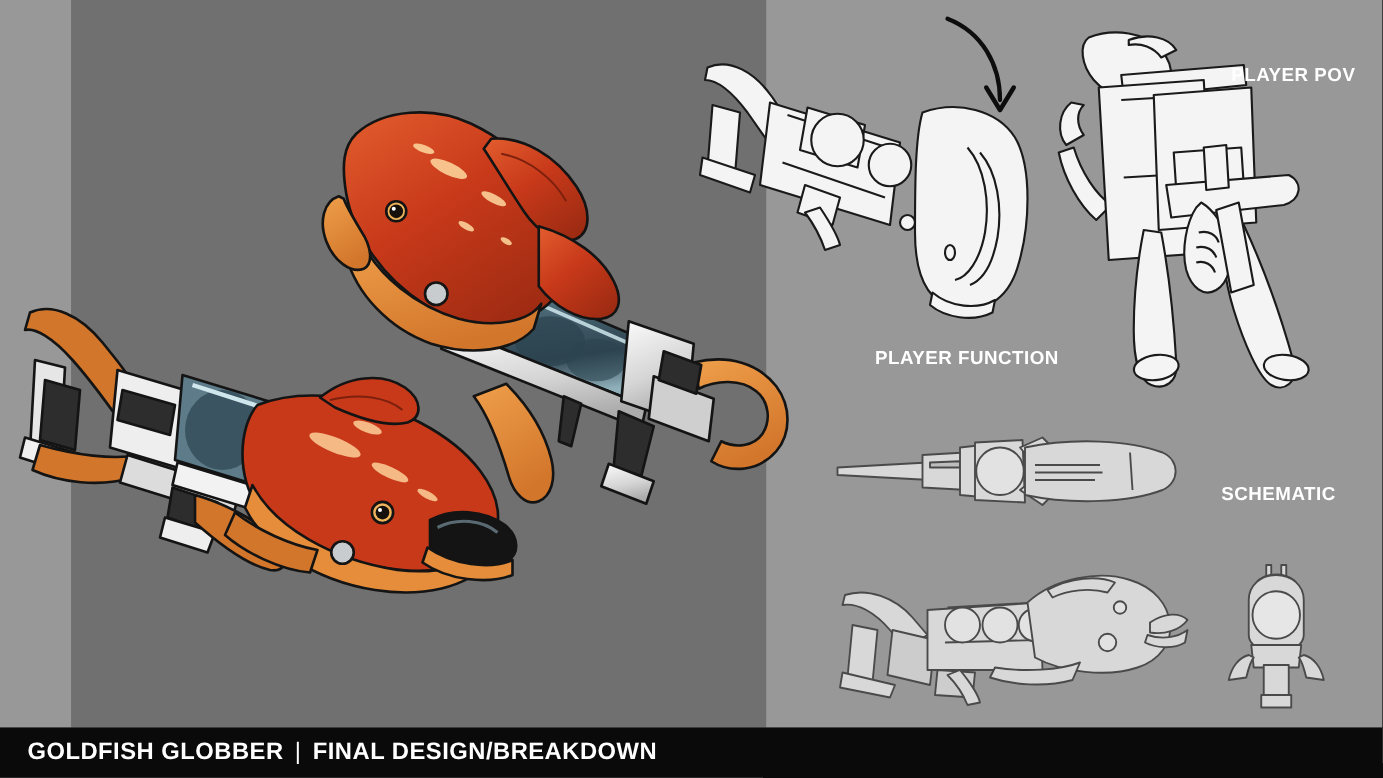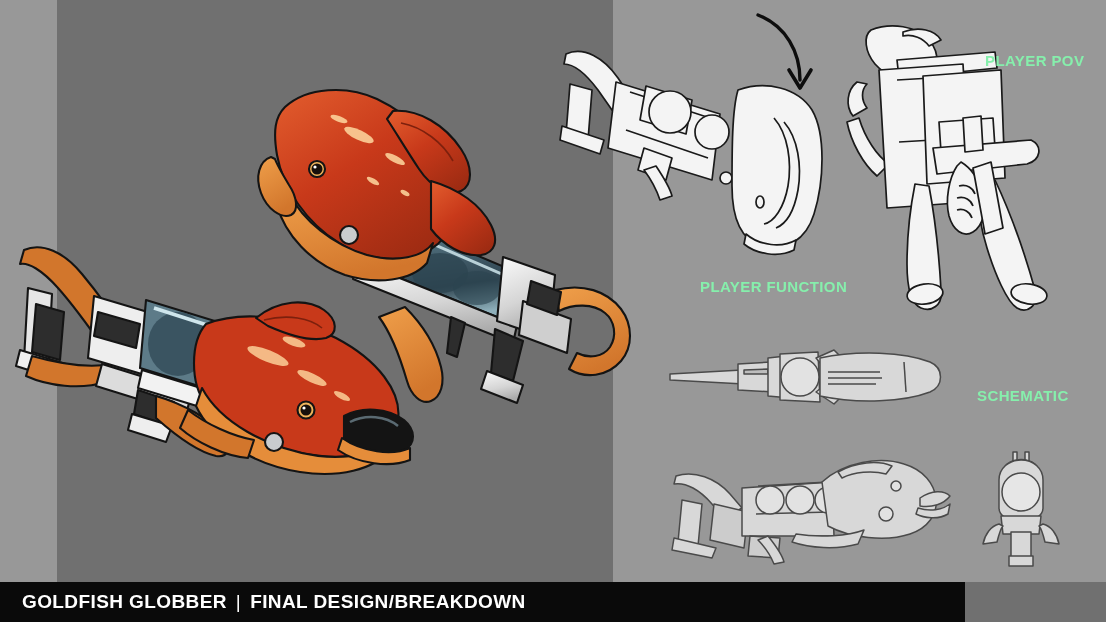--- a/index.html
+++ b/index.html
@@ -6,28 +6,28 @@
   body{width:1106px;height:622px;overflow:hidden;font-family:"Liberation Sans",sans-serif;}
   #sheet{position:relative;width:1106px;height:622px;overflow:hidden;background:#707070;}
 
   
   .panel{position:absolute;top:0;height:582px;}
   #panel-left{left:0;width:57px;background:#989898;}
   #panel-mid{left:57px;width:556px;background:#707070;}
   #panel-right{left:613px;width:493px;background:#989898;}
 
   
-  #titlebar{position:absolute;left:0;top:582px;width:965px;height:40px;background:#0a0a0a;}
+  #titlebar{position:absolute;left:0;top:582px;width:1106px;height:40px;background:#0a0a0a;}
   #title-text{position:absolute;left:22px;top:50%;transform:translateY(-50%);
     color:#fff;font-size:19px;font-weight:bold;letter-spacing:.4px;
     font-family:"Liberation Sans",sans-serif;white-space:nowrap;}
   #title-text .sep{display:inline-block;padding:0 9px;font-weight:normal;}
 
   
-  .callout{position:absolute;color:#86efac;font-size:15px;font-weight:bold;
+  .callout{position:absolute;color:#ffffff;font-size:15px;font-weight:bold;
     letter-spacing:.4px;white-space:nowrap;font-family:"Liberation Sans",sans-serif;}
   #label-player-pov{left:985px;top:52px;}
   #label-reload{left:700px;top:278px;}
   #label-schematic{left:977px;top:387px;text-align:right;}
 
   svg.art{position:absolute;overflow:visible;}
 </style>
 </head>
 <body>
 

